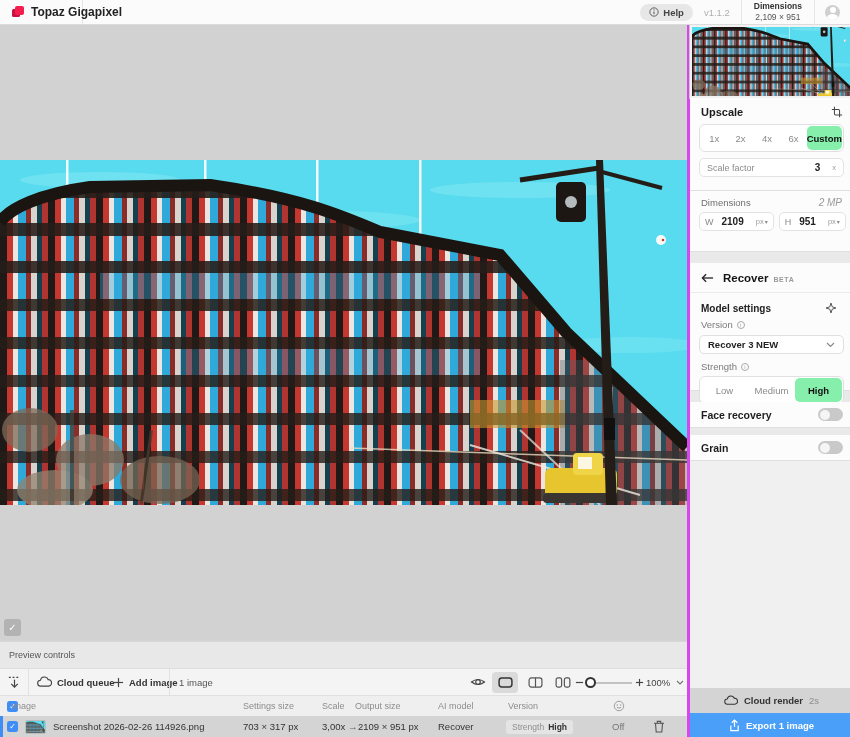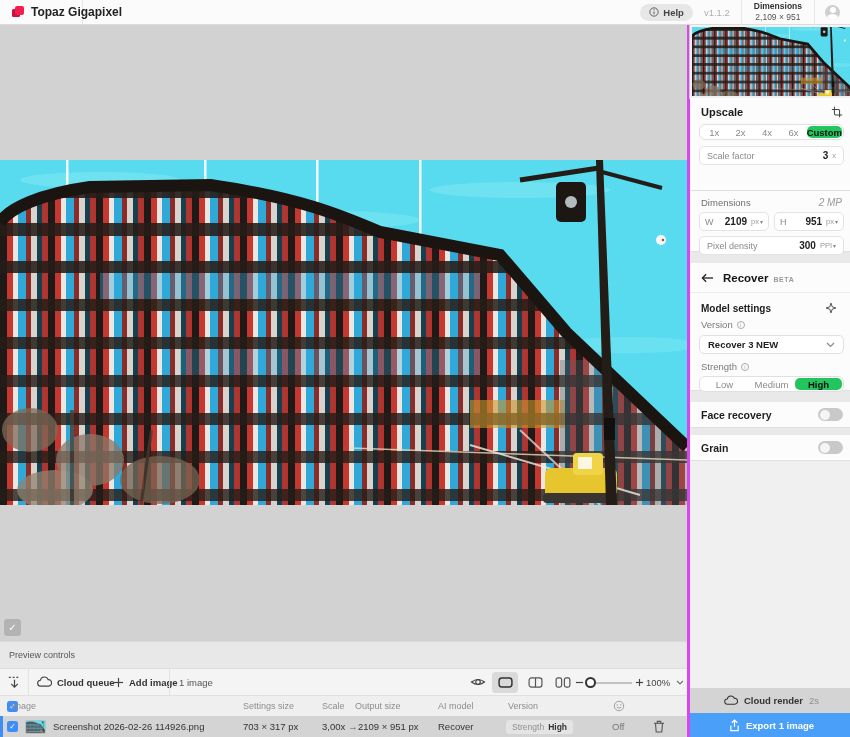--- a/index.html
+++ b/index.html
@@ -53,24 +53,24 @@
   .badge .bk { color:#8f8f8f; }
   .badge .bv { color:#333; font-weight:700; }
 
   
   .sidebar { position:absolute; left:687px; top:25px; width:163px; height:712px; background:#e9e9e9; border-left:3px solid #d946ef; }
   .navthumb { position:absolute; left:0; top:0; width:163px; height:73px; background:#fff; border:2px solid #f2f2f2; outline:1px solid #c9c9c9; overflow:hidden; }
   .navthumb svg { display:block; }
   .card { position:absolute; left:0; width:163px; background:#fcfcfc; border-bottom:1px solid #e0e0e0; }
   .card-title-row { display:flex; align-items:center; justify-content:space-between; padding:8px 10px 6px 11px; }
   .card-title { font-size:11px; font-weight:700; color:#1c1c1c; }
-  .seg { display:flex; margin:0 9px; border:1px solid #e0e0e0; border-radius:6px; background:#fff; height:16px; padding:1px;justify-content:center; }
+  .seg { display:flex; margin:0 9px; border:1px solid #e0e0e0; border-radius:6px; background:#fff; height:28px; padding:1px;justify-content:center; }
   .seg .opt { flex:1; display:flex; align-items:center; justify-content:center; font-size:9.5px; color:#8a8a8a; border-radius:5px; }
-  .seg .opt.sel { background:#22c55e; color:#111; font-weight:700; }
-  .field { margin:6px 9px 0 9px; border:1px solid #e3e3e3; border-radius:5px; background:#fff; height:19px; display:flex; align-items:center; padding:0 7px; font-size:9.5px; }
+  .seg .opt.sel { background:#86efac; color:#111; font-weight:700; }
+  .field { margin:6px 9px 0 9px; border:1px solid #e3e3e3; border-radius:5px; background:#fff; height:19px; display:flex; align-items:center; padding:0 7px; font-size:9.5px;gap:8px; }
   .field .flabel { color:#8a8a8a; font-size:9px; }
   .field .fval { margin-left:auto; color:#222; font-weight:600; font-size:10px; }
   .field .funit { color:#9a9a9a; font-size:7.5px; margin-left:4px; display:flex; align-items:center; gap:1px; }
   .chev { font-size:6px; color:#8a8a8a; }
   .label-row { display:flex; align-items:center; justify-content:space-between; padding:7px 11px 4px 11px; }
   .sec-label { font-size:9.5px; color:#6f6f6f; }
   .mp { font-size:10px; color:#9a9a9a; font-style:italic; }
   .dims-pair { display:flex; gap:5px; margin:0 9px; }
   .dims-pair .field { margin:0; flex:1; padding:0 5px; }
   .recover-head { display:flex; align-items:center; gap:9px; padding:9px 11px 8px 11px; border-bottom:1px solid #ececec; }
@@ -376,28 +376,20 @@
       </div>
       <div class="field">
         <span class="flabel">H</span>
         <span class="fval">951</span>
         <span class="funit">
             <span>px</span>
             <span class="chev">▾</span>
           </span>
       </div>
     </div>
-    <div class="field" style="margin-top:5px">
-      <span class="flabel">Pixel density</span>
-      <span class="fval">300</span>
-      <span class="funit">
-          <span>PPI</span>
-          <span class="chev">▾</span>
-        </span>
-    </div>
   </section>
 
   <section class="card" style="top:238px; height:128px">
     <div class="recover-head">
       <svg class="icon" width="13" height="10" viewBox="0 0 14 10">
           <line x1="1.5" y1="5" x2="13" y2="5" stroke="#222" stroke-width="1.4"></line>
           <polyline points="5.5,1 1.5,5 5.5,9" fill="none" stroke="#222" stroke-width="1.4"></polyline>
         </svg>
       <span class="recover-title">Recover</span>
       <span class="beta">BETA</span>

